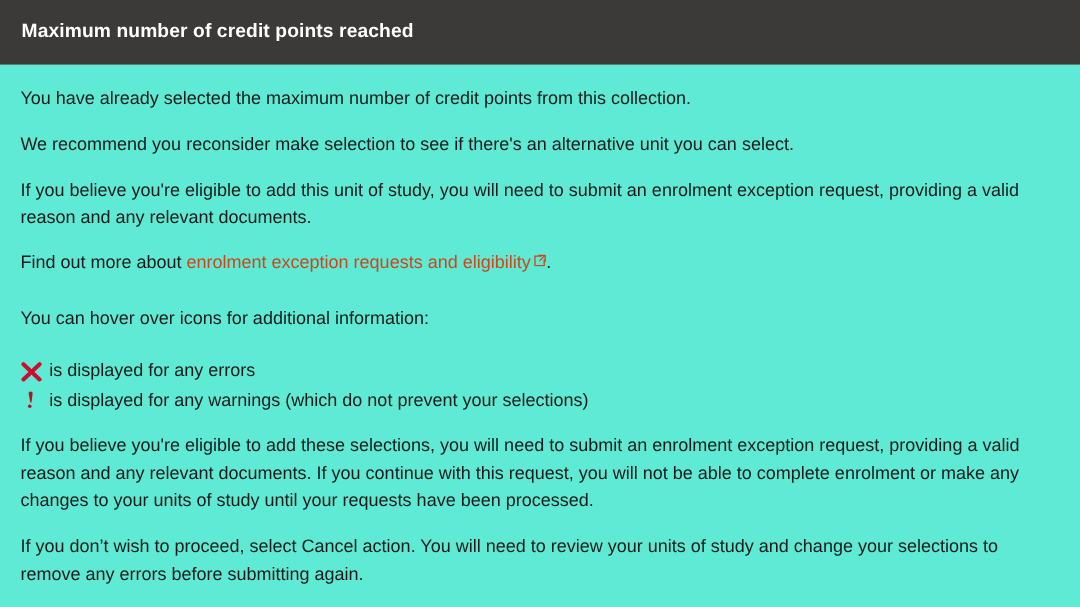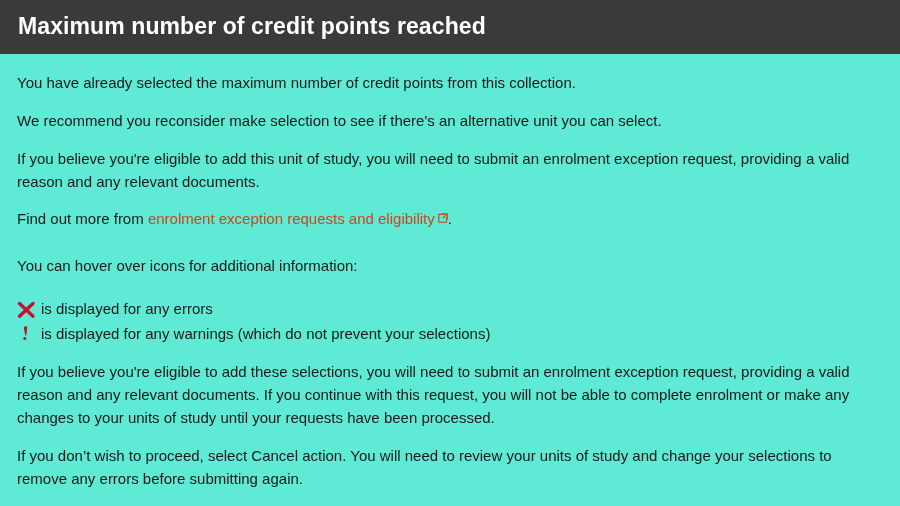--- a/index.html
+++ b/index.html
@@ -24,21 +24,21 @@
   .dialog-header {
     background: #3b3a39;
     height: 66px;
     display: flex;
     align-items: center;
     padding: 0 0 0 18px;
     box-sizing: border-box;
   }
   .dialog-title {
     color: #ffffff;
-    font-size: 23px;
+    font-size: 16px;
     font-weight: bold;
     letter-spacing: 0.1px;
   }
   .dialog-body {
     flex: 1;
     padding: 18px 18px 0 17px;
     box-sizing: border-box;
     background: #5eead4;
   }
   .para {
@@ -99,21 +99,21 @@
   </div>
 
   <div class="dialog-body">
 
     <p class="para">You have already selected the maximum number of credit points from this collection.</p>
 
     <p class="para">We recommend you reconsider make selection to see if there's an alternative unit you can select.</p>
 
     <p class="para">If you believe you're eligible to add this unit of study, you will need to submit an enrolment exception request, providing a valid reason and any relevant documents.</p>
 
-    <p class="para"><span>Find out more from </span><a class="link" href="#"><span>enrolment exception requests and eligibility</span></a><span class="ext-icon"><svg width="10" height="10" viewBox="0 0 10 10">
+    <p class="para"><span>Find out more about </span><a class="link" href="#"><span>enrolment exception requests and eligibility</span></a><span class="ext-icon"><svg width="10" height="10" viewBox="0 0 10 10">
             <path d="M3.6 0.7 H9.3 V6.4" fill="none" stroke="#d0451b" stroke-width="1.1"></path>
             <path d="M9.0 1.0 L4.6 5.4" fill="none" stroke="#d0451b" stroke-width="1.1"></path>
             <path d="M6.6 1.4 H0.8 V9.3 H8.5 V4.0" fill="none" stroke="#d0451b" stroke-width="1.1"></path>
           </svg></span><span>.</span></p>
 
     <div class="spacer-sm"></div>
 
     <p class="para tight">You can hover over icons for additional information:</p>
 
     <div class="icon-legend">

